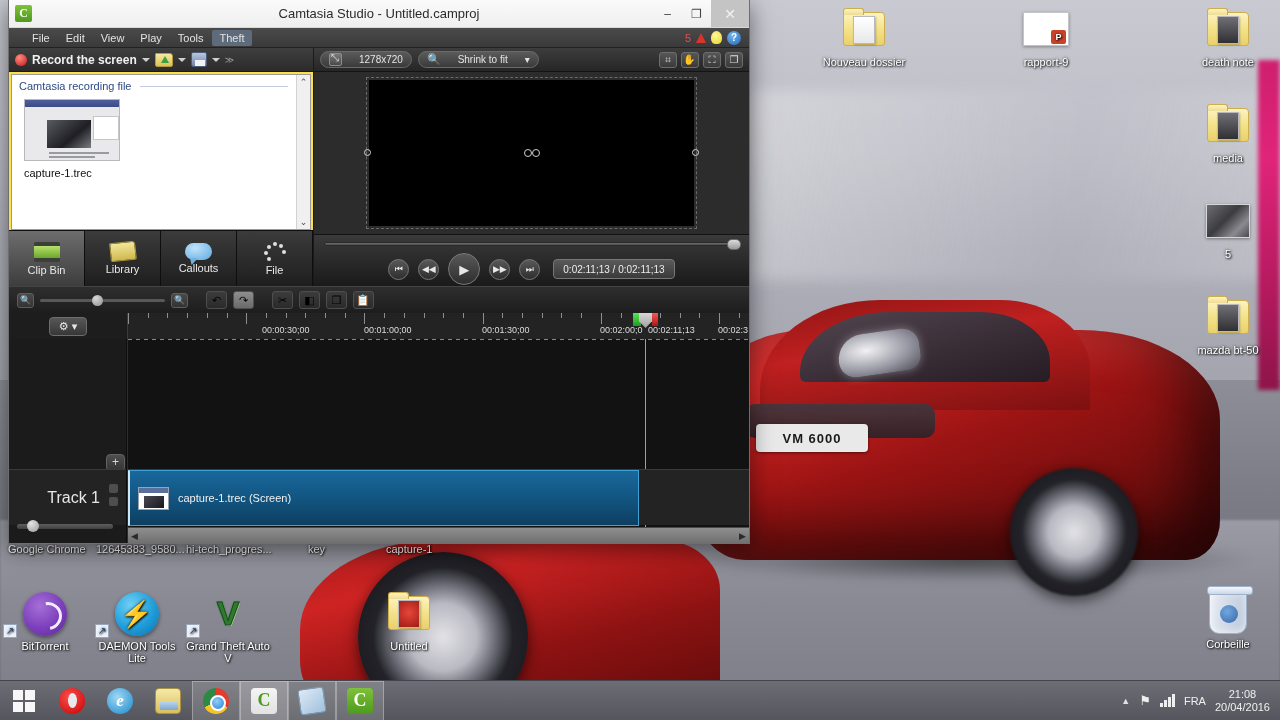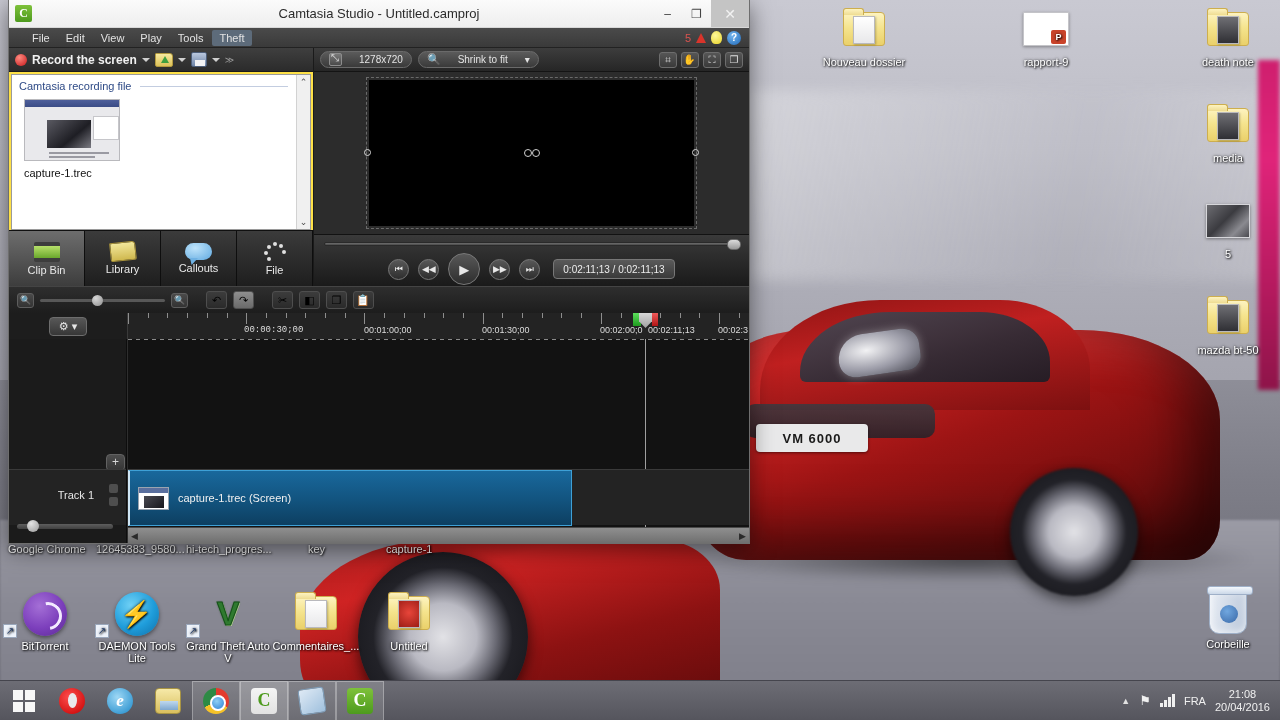--- a/index.html
+++ b/index.html
@@ -441,26 +441,26 @@
   .addtrack {
     position:absolute; left:97px; top:115px; width:19px; height:17px; border-radius:4px;
     background:linear-gradient(180deg,#4e4e4e,#353535); border:1px solid #626262;
     color:#d8d8d8; font-size:12px; line-height:15px; text-align:center;
   }
   .track-row {
     position:absolute; left:0; right:0; bottom:18px; height:56px;
     border-top:1px solid #3a3a3a; background:#232323;
   }
   .track-label {
-    position:absolute; right:32px; top:19px; font-size:11px; color:#e6e6e6;
+    position:absolute; right:26px; top:19px; font-size:16px; color:#e6e6e6;
   }
   .track-mini { position:absolute; right:8px; top:14px; display:flex; flex-direction:column; gap:4px; }
   .track-mini i { width:9px;height:9px;border-radius:2px;background:#4e4e4e;display:block; }
   .clip {
-    position:absolute; left:0; top:0; height:56px; width:444px;
+    position:absolute; left:0; top:0; height:56px; width:511px;
     background:linear-gradient(180deg,#19689c 0%,#12537e 55%,#0d3f61 100%);
     border:1px solid #3ea0d6; border-left:2px solid #cfe6f5;
     display:flex; align-items:center; gap:9px; padding-left:8px;
   }
   .clip-thumb {
     width:31px;height:23px;background:#fff;border:1px solid #9aa4b0;position:relative;overflow:hidden;flex:0 0 31px;
   }
   .clip-thumb .ct { position:absolute;left:0;right:0;top:0;height:5px;background:#5a6f9e; }
   .clip-thumb .cb { position:absolute;left:5px;top:8px;width:20px;height:12px;
                     background:linear-gradient(140deg,#4a4a52,#17171c); }
@@ -627,28 +627,20 @@
   </div>
 
   <div class="dicon" style="left:180px; top:592px;">
     <span class="glyph">
       <span class="ic-gta">V</span>
       <span class="shortcut-arrow">↗</span>
     </span>
     <span class="lbl">Grand Theft Auto V</span>
   </div>
 
-  <div class="dicon" style="left:268px; top:592px;">
-    <span class="glyph">
-      <span class="ic-folder">
-          <span class="paper"></span>
-        </span>
-    </span>
-    <span class="lbl">Commentaires_...</span>
-  </div>
 
   <div class="dicon" style="left:361px; top:592px;">
     <span class="glyph">
       <span class="ic-folder">
           <span class="paper red"></span>
         </span>
     </span>
     <span class="lbl">Untitled</span>
   </div>
 </div>
@@ -837,21 +829,21 @@
           <span class="rtick" style="left: 453.1px; height: 5px;"></span>
           <span class="rtick" style="left: 472.8px; height: 11px;"></span>
           <span class="rtick" style="left: 492.5px; height: 5px;"></span>
           <span class="rtick" style="left: 512.2px; height: 5px;"></span>
           <span class="rtick" style="left: 531.9px; height: 5px;"></span>
           <span class="rtick" style="left: 551.6px; height: 5px;"></span>
           <span class="rtick" style="left: 571.3px; height: 5px;"></span>
           <span class="rtick" style="left: 591px; height: 11px;"></span>
           <span class="rtick" style="left: 610.7px; height: 5px;"></span>
           <span class="rlabel" style="left: 2px; margin-top: 36px;">00:00:00;00</span>
-          <span class="rlabel" style="left: 116px; font-family: Liberation Mono, monospace;">00:00:30;00</span>
+          <span class="rlabel" style="left: 134px;">00:00:30;00</span>
           <span class="rlabel" style="left: 236px;">00:01:00;00</span>
           <span class="rlabel" style="left: 354px;">00:01:30;00</span>
           <span class="rlabel" style="left: 472px;">00:02:00;0</span>
           <span class="rlabel" style="left: 520px;">00:02:11;13</span>
           <span class="rlabel" style="left: 590px;">00:02:3</span>
           <span class="ph-green" style="left: 505px;"></span>
           <span class="ph-red" style="left: 524px;"></span>
           <span class="playhead-top" style="left: 511px;"></span>
         </div>
     </div>

